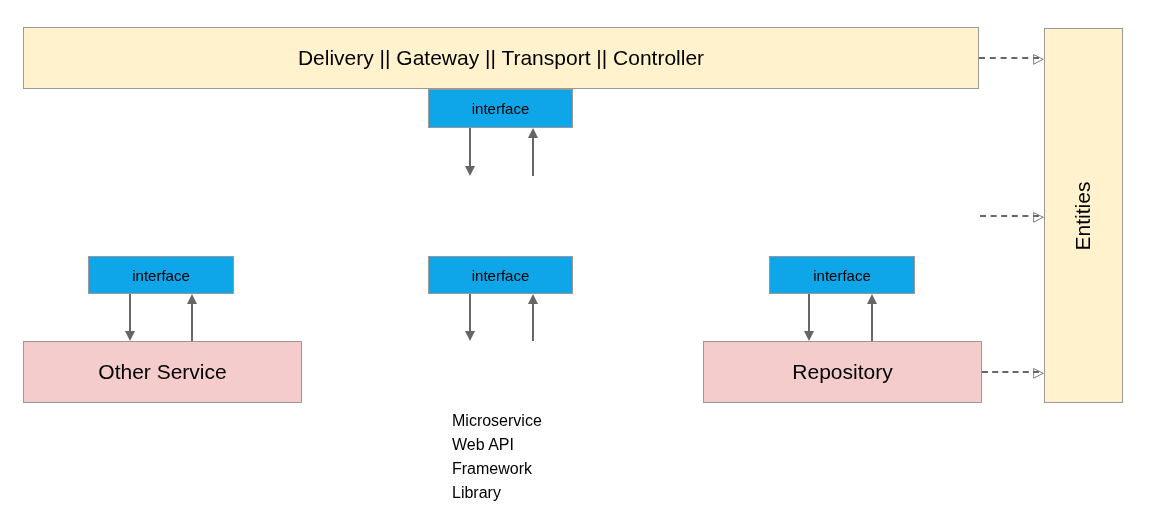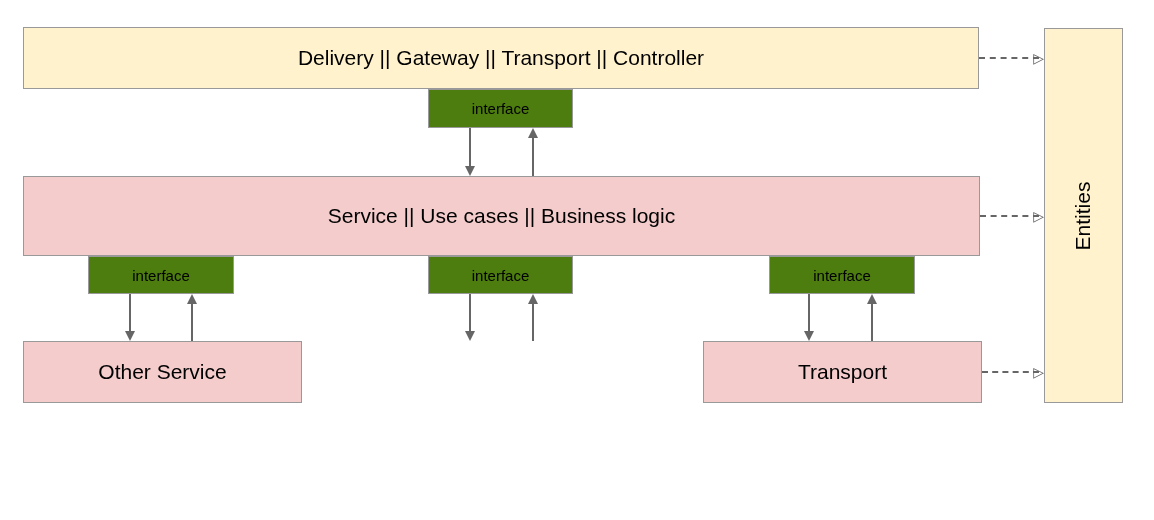--- a/index.html
+++ b/index.html
@@ -18,21 +18,21 @@
     position: absolute;
     border: 1px solid #999999;
     box-sizing: border-box;
     display: flex;
     align-items: center;
     justify-content: center;
     color: #000000;
   }
   .yellow { background: #FFF2CC; text-align: center; }
   .pink   { background: #F4CCCC; }
-  .green  { background: #4d7c0f; align-items: center; }
+  .green  { background: #0ea5e9; align-items: center; }
   .big-label { font-size: 21px; }
   .iface { font-size: 15px; }
 
   
   .varrow { position: absolute; width: 12px; }
   .varrow .stem {
     position: absolute;
     left: 5px;
     width: 2px;
     background: #666666;
@@ -98,23 +98,20 @@
 
   <div class="varrow down" style="left:464px; top:128px; height:48px;">
     <span class="stem"></span>
     <span class="head"></span>
   </div>
   <div class="varrow up" style="left:527px; top:128px; height:48px;">
     <span class="stem"></span>
     <span class="head"></span>
   </div>
 
-  <div class="box pink big-label" style="left:23px; top:176px; width:957px; height:80px;">
-    <span>Service || Use cases || Business logic</span>
-  </div>
 
   <div class="box green iface" style="left:88px; top:256px; width:146px; height:38px;">
     <span>interface</span>
   </div>
   <div class="box green iface" style="left:428px; top:256px; width:145px; height:38px;">
     <span>interface</span>
   </div>
   <div class="box green iface" style="left:769px; top:256px; width:146px; height:38px;">
     <span>interface</span>
   </div>
@@ -143,31 +140,37 @@
   </div>
   <div class="varrow up" style="left:866px; top:294px; height:47px;">
     <span class="stem"></span>
     <span class="head"></span>
   </div>
 
   <div class="box pink big-label" style="left:23px; top:341px; width:279px; height:62px;">
     <span>Other Service</span>
   </div>
   <div class="box pink big-label" style="left:703px; top:341px; width:279px; height:62px;">
-    <span>Transport</span>
+    <span>Repository</span>
   </div>
 
   <div class="box yellow" style="left:1044px; top:28px; width:79px; height:375px;">
     <span class="entities-label">Entities</span>
   </div>
 
   <div class="darrow" style="left:979px; top:57px; width:60px;">
     <span class="open-head">▷</span>
   </div>
   <div class="darrow" style="left:980px; top:215px; width:59px;">
     <span class="open-head">▷</span>
   </div>
   <div class="darrow" style="left:982px; top:371px; width:57px;">
     <span class="open-head">▷</span>
   </div>
 
+  <div class="note-list">
+    <div>Microservice</div>
+    <div>Web API</div>
+    <div>Framework</div>
+    <div>Library</div>
+  </div>
 
 </div>
 
 </body></html>

